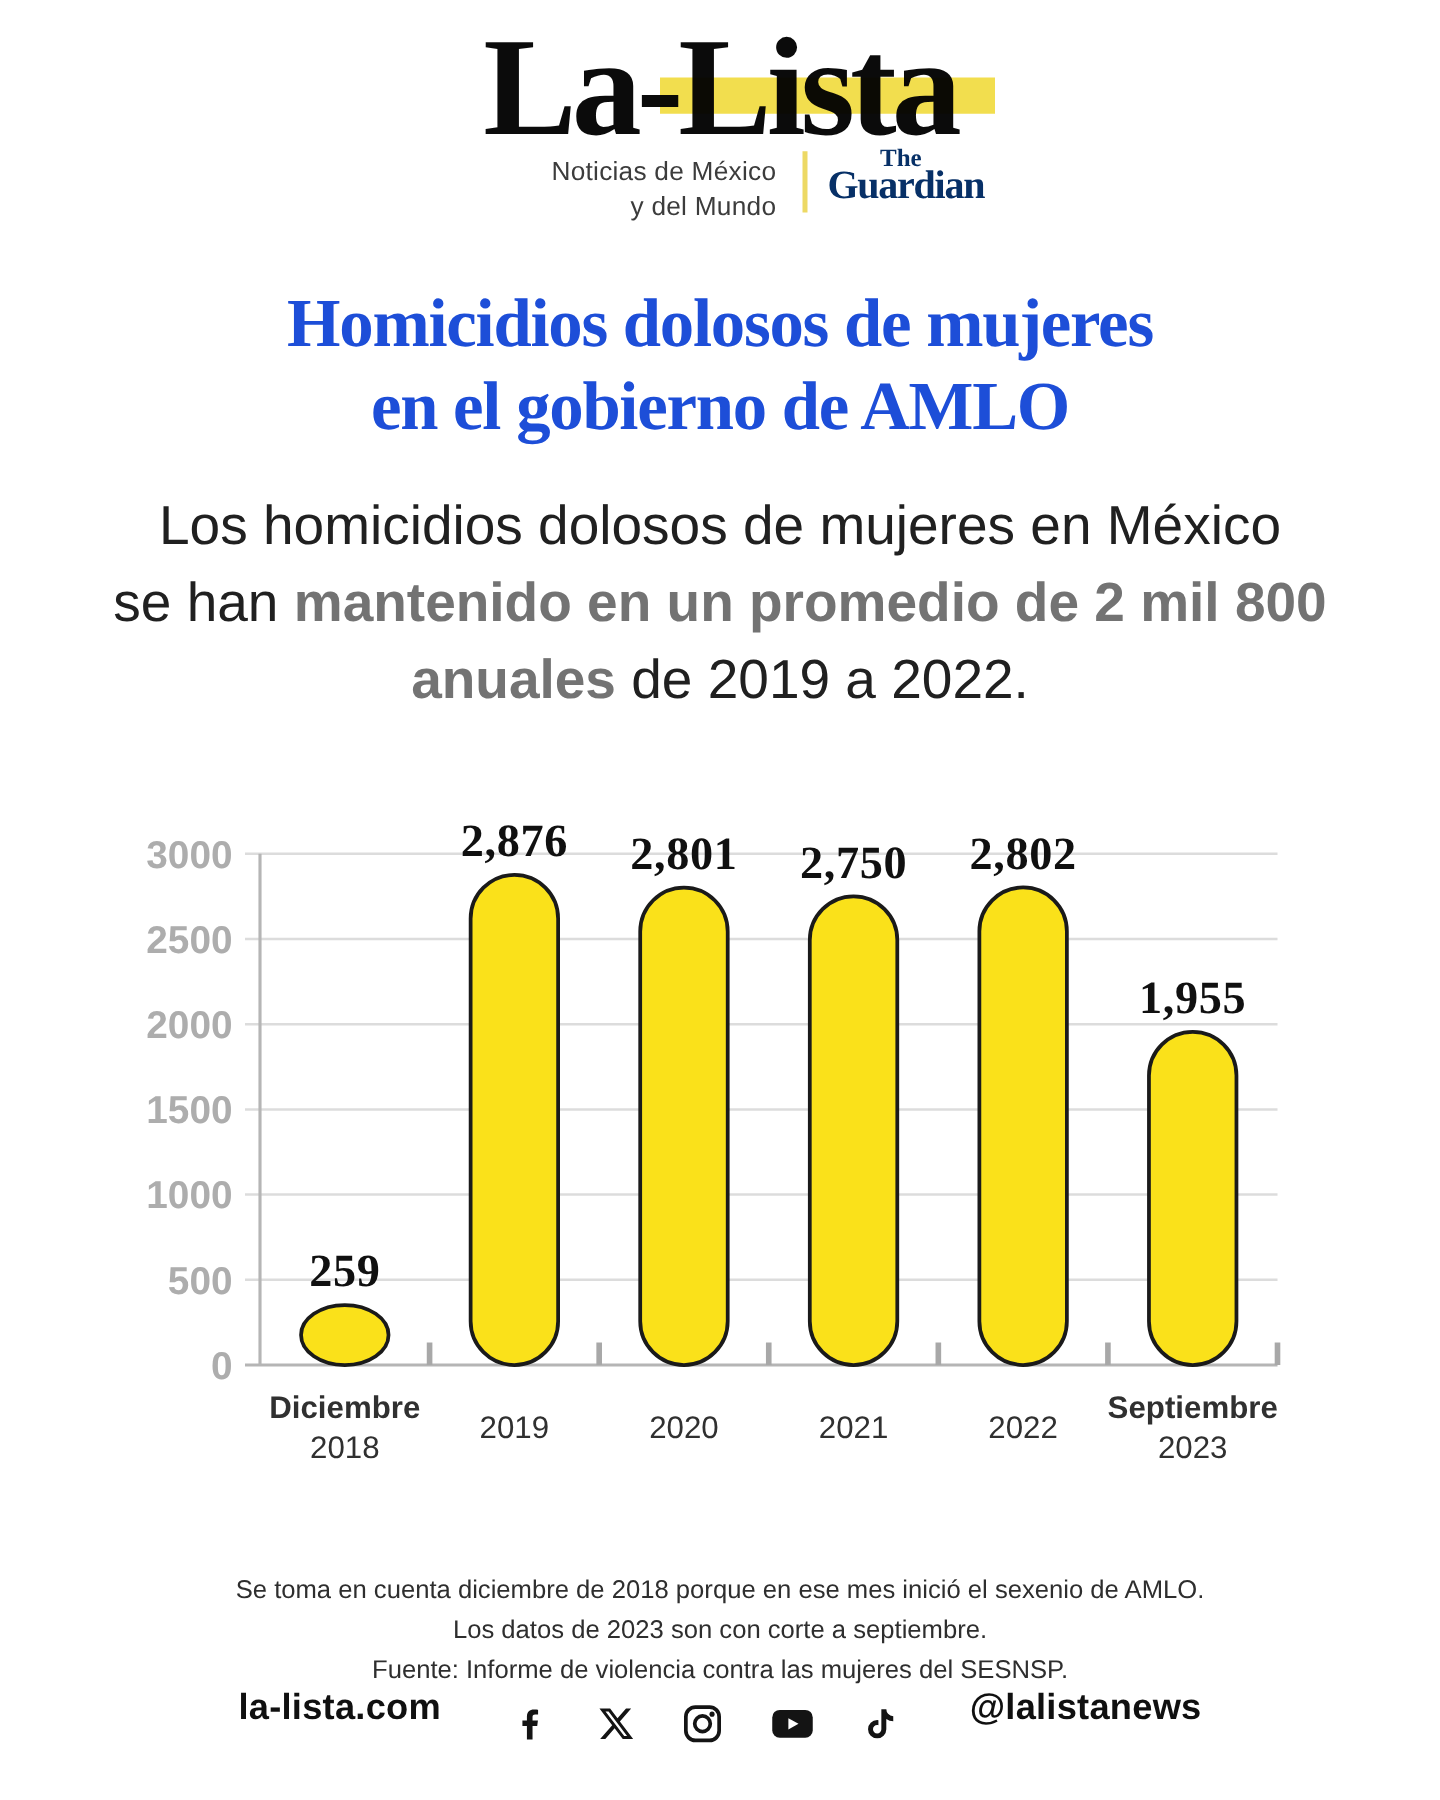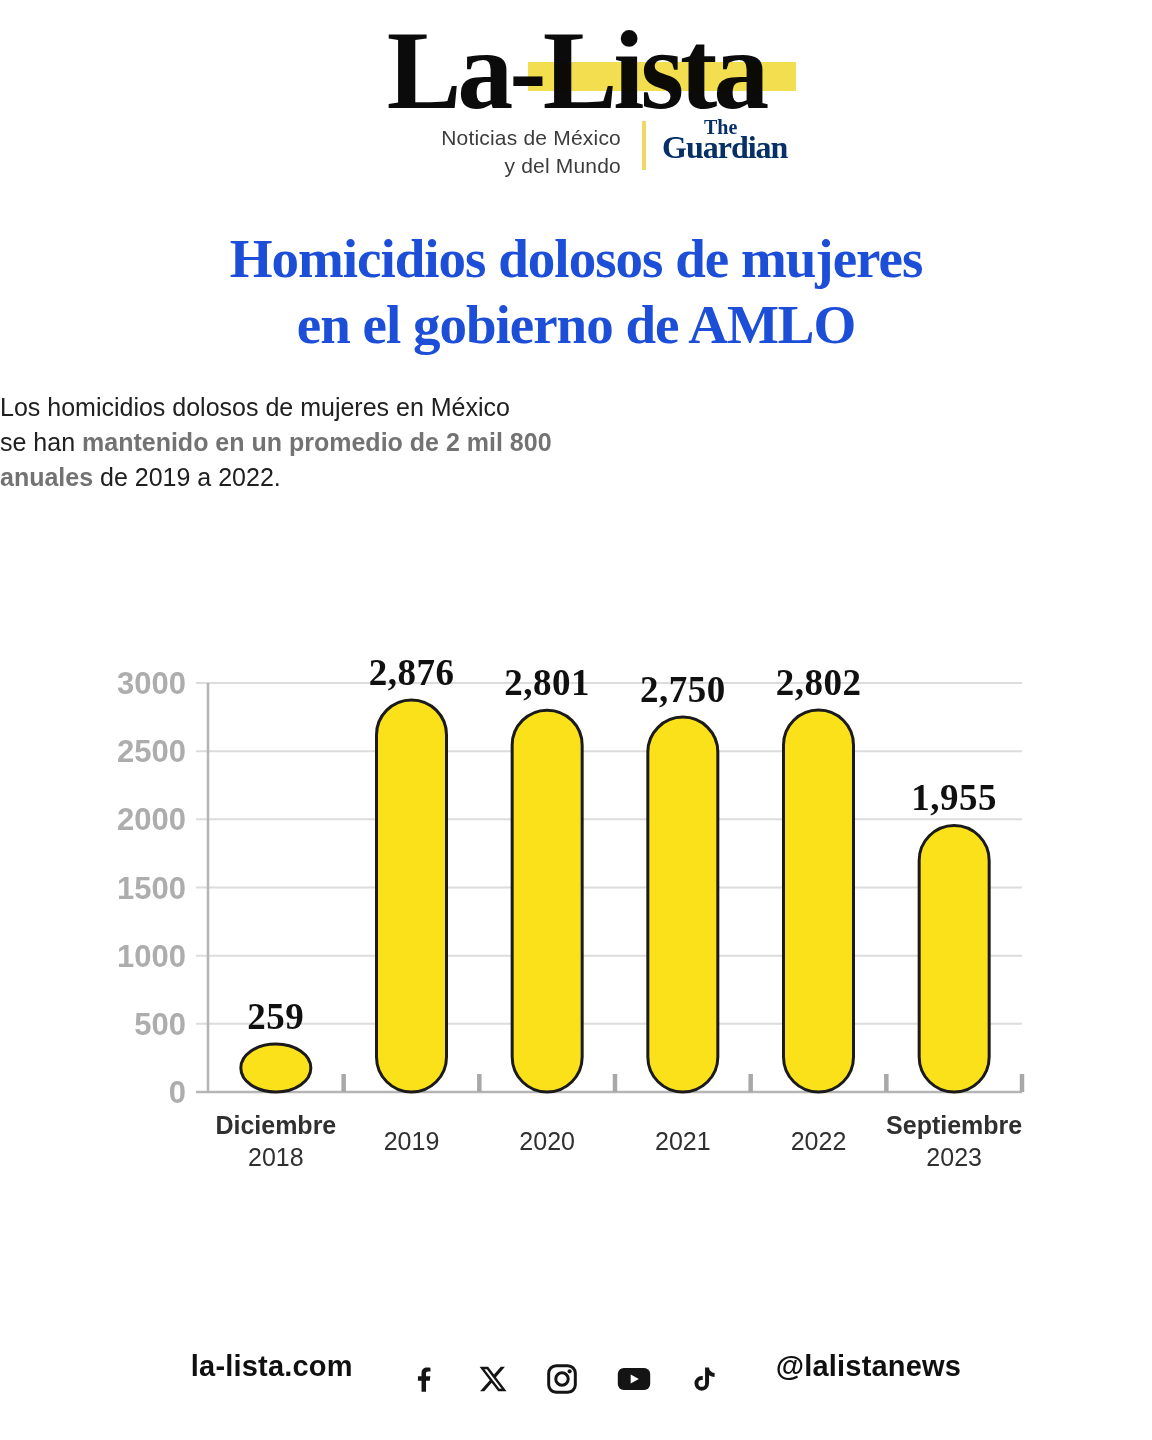--- a/index.html
+++ b/index.html
@@ -41,21 +41,21 @@
   .guardian .g-bottom{display:block;margin-top:-6px;font-size:32px;line-height:1;letter-spacing:-1px;}
   
   .title{
     position:absolute;top:226px;left:0;width:100%;
     text-align:center;
     font-family:"Liberation Serif",serif;font-weight:700;
     font-size:55px;line-height:1.2;letter-spacing:-1px;color:#1d4ed8;
   }
   .subtitle{
     position:absolute;top:390px;left:0;width:100%;
-    text-align:left;font-size:25px;line-height:1.4;color:#202020;
+    text-align:center;font-size:44px;line-height:1.4;color:#202020;
   }
   .subtitle .b{font-weight:700;color:#737373;}
   
   .chart-svg{position:absolute;top:628px;left:0;}
   .ytick{font:700 31px "Liberation Sans",sans-serif;fill:#ADADAD;}
   .vlabel{font:700 37px "Liberation Serif",serif;fill:#101010;letter-spacing:.5px;}
   .cat{font:400 25px "Liberation Sans",sans-serif;fill:#303030;}
   .catb{font-weight:700;}
   
   .notes{
@@ -140,20 +140,25 @@
       <text class="cat" x="682.8333333333333" y="522" text-anchor="middle">2021</text>
       <rect x="783.5" y="81.99399999999997" width="70" height="382.00600000000003" rx="35" fill="#FAE11A" stroke="#1A1A1A" stroke-width="3"></rect>
       <text class="vlabel" x="818.5" y="66.99399999999997" text-anchor="middle">2,802</text>
       <text class="cat" x="818.5" y="522" text-anchor="middle">2022</text>
       <rect x="919.1666666666666" y="197.46833333333336" width="70" height="266.53166666666664" rx="35" fill="#FAE11A" stroke="#1A1A1A" stroke-width="3"></rect>
       <text class="vlabel" x="954.1666666666666" y="182.46833333333336" text-anchor="middle">1,955</text>
       <text class="cat catb" x="954.1666666666666" y="506" text-anchor="middle">Septiembre</text>
       <text class="cat" x="954.1666666666666" y="538" text-anchor="middle">2023</text>
     </svg>
 
+  <div class="notes">
+      <div>Se toma en cuenta diciembre de 2018 porque en ese mes inició el sexenio de AMLO.</div>
+      <div>Los datos de 2023 son con corte a septiembre.</div>
+      <div>Fuente: Informe de violencia contra las mujeres del SESNSP.</div>
+    </div>
 
   <div class="footer">
     <span class="site">la-lista.com</span>
     <span class="social">
         <span class="sicon">
           <svg width="32" height="34" viewBox="0 0 24 24">
             <path fill="#141414" d="M9.4 21.5v-8.1H6.7V10h2.7V7.7c0-2.8 1.7-4.3 4.2-4.3 1.2 0 2.2.1 2.5.13v2.93h-1.7c-1.36 0-1.63.65-1.63 1.6V10h3.23l-.42 3.4h-2.81v8.1z"></path>
           </svg>
         </span>
         <span class="sicon">

